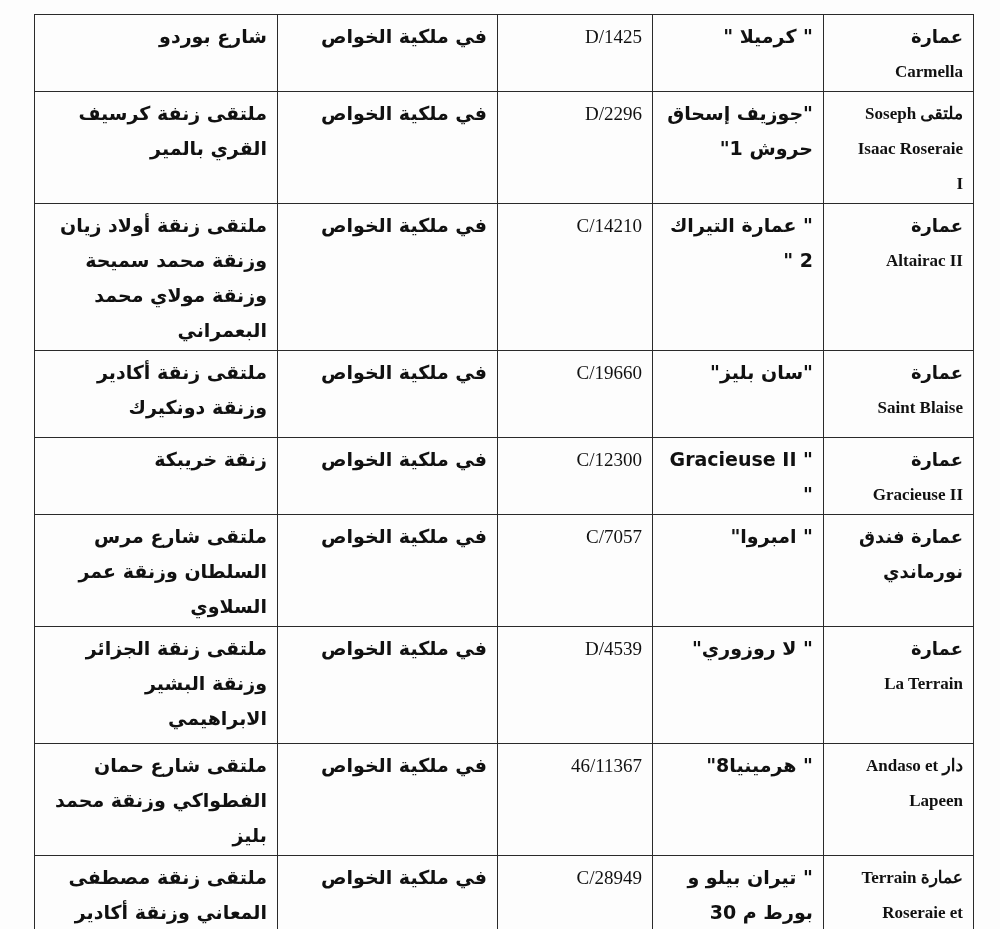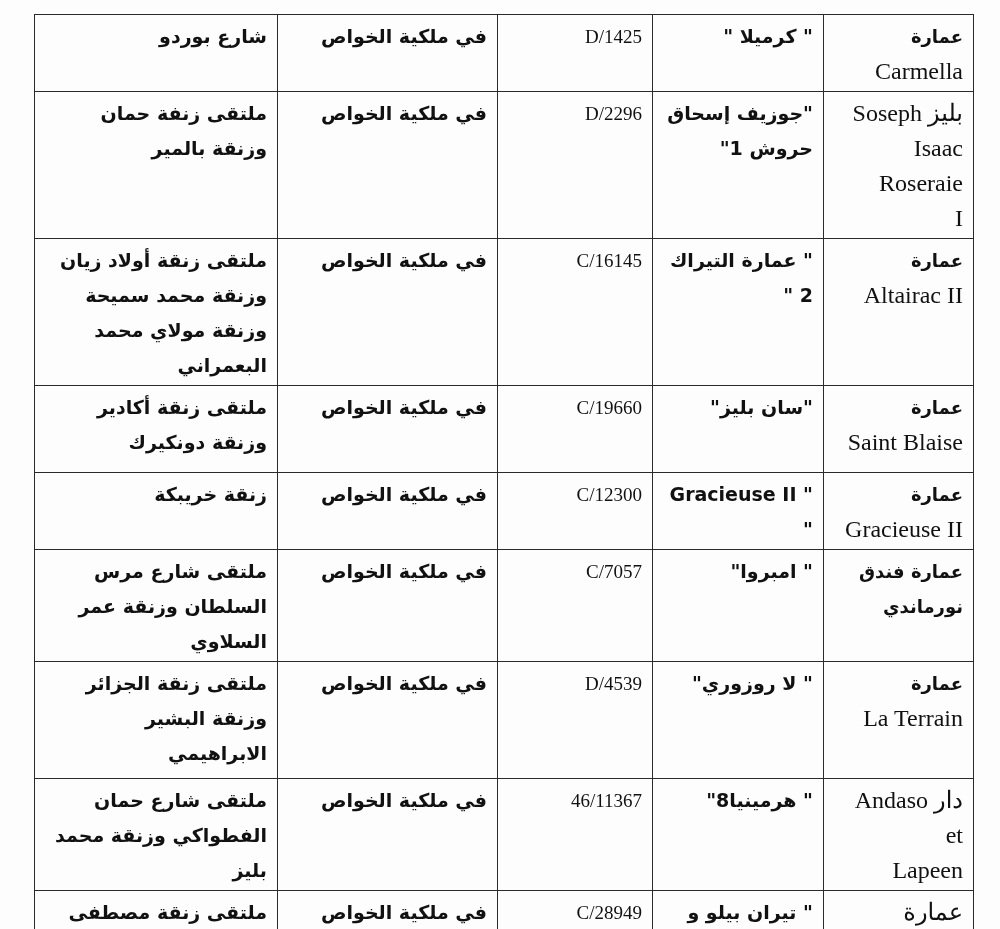--- a/index.html
+++ b/index.html
@@ -10,21 +10,21 @@
     position: absolute; left: 34px; top: 14px; width: 939px;
     border-collapse: collapse; table-layout: fixed; direction: rtl;
   }
   table.registry td {
     border: 1.6px solid #2a2a2a; vertical-align: top; padding: 4px 10px 2px 10px;
     font-size: 19px; line-height: 35px; text-align: right;
   }
   td.c-name { text-align: justify; text-align-last: right; }
   td.c-ref { direction: ltr; text-align: right; font-family: Liberation Serif, serif; font-size: 19px; }
   .ar { font-family: "DejaVu Sans", sans-serif; font-size: 18px; font-weight: bold; }
-  .lat { font-family: "Liberation Serif", serif; font-size: 24px; }
+  .lat { font-family: "Liberation Serif", serif; font-size: 17px; font-weight: bold; }
   .nm-line { display: block; }
   col.w1 { width: 150px; } col.w2 { width: 171px; } col.w3 { width: 155px; }
   col.w4 { width: 220px; } col.w5 { width: 243px; }
 </style>
 </head>
 <body>
 
 <div class="page">
   <table class="registry">
     <colgroup>
@@ -40,36 +40,36 @@
             <span class="nm-line ar">عمارة</span>
             <span class="nm-line lat">Carmella</span>
           </td>
     <td class="c-alias ar">" كرميلا "</td>
     <td class="c-ref">D/1425</td>
     <td class="c-own ar">في ملكية الخواص</td>
     <td class="c-addr ar">شارع بوردو</td>
   </tr>
         <tr style="height: 105px;">
     <td class="c-name">
-            <span class="nm-line lat">بليز  Soseph</span>
+            <span class="nm-line lat">ملتقى  Soseph</span>
             <span class="nm-line lat">Isaac Roseraie</span>
             <span class="nm-line lat">I</span>
           </td>
     <td class="c-alias ar">"جوزيف   إسحاق حروش 1"</td>
     <td class="c-ref">D/2296</td>
     <td class="c-own ar">في ملكية الخواص</td>
-    <td class="c-addr ar">ملتقى زنفة حمان وزنقة بالمير</td>
+    <td class="c-addr ar">ملتقى زنفة كرسيف القري بالمير</td>
   </tr>
         <tr style="height: 112px;">
     <td class="c-name">
             <span class="nm-line ar">عمارة</span>
             <span class="nm-line lat">Altairac II</span>
           </td>
     <td class="c-alias ar">" عمارة التيراك 2 "</td>
-    <td class="c-ref">C/16145</td>
+    <td class="c-ref">C/14210</td>
     <td class="c-own ar">في ملكية الخواص</td>
     <td class="c-addr ar">ملتقى زنقة أولاد زيان وزنقة محمد سميحة وزنقة مولاي محمد البعمراني</td>
   </tr>
         <tr style="height: 87px;">
     <td class="c-name">
             <span class="nm-line ar">عمارة</span>
             <span class="nm-line lat">Saint Blaise</span>
           </td>
     <td class="c-alias ar">"سان بليز"</td>
     <td class="c-ref">C/19660</td>

